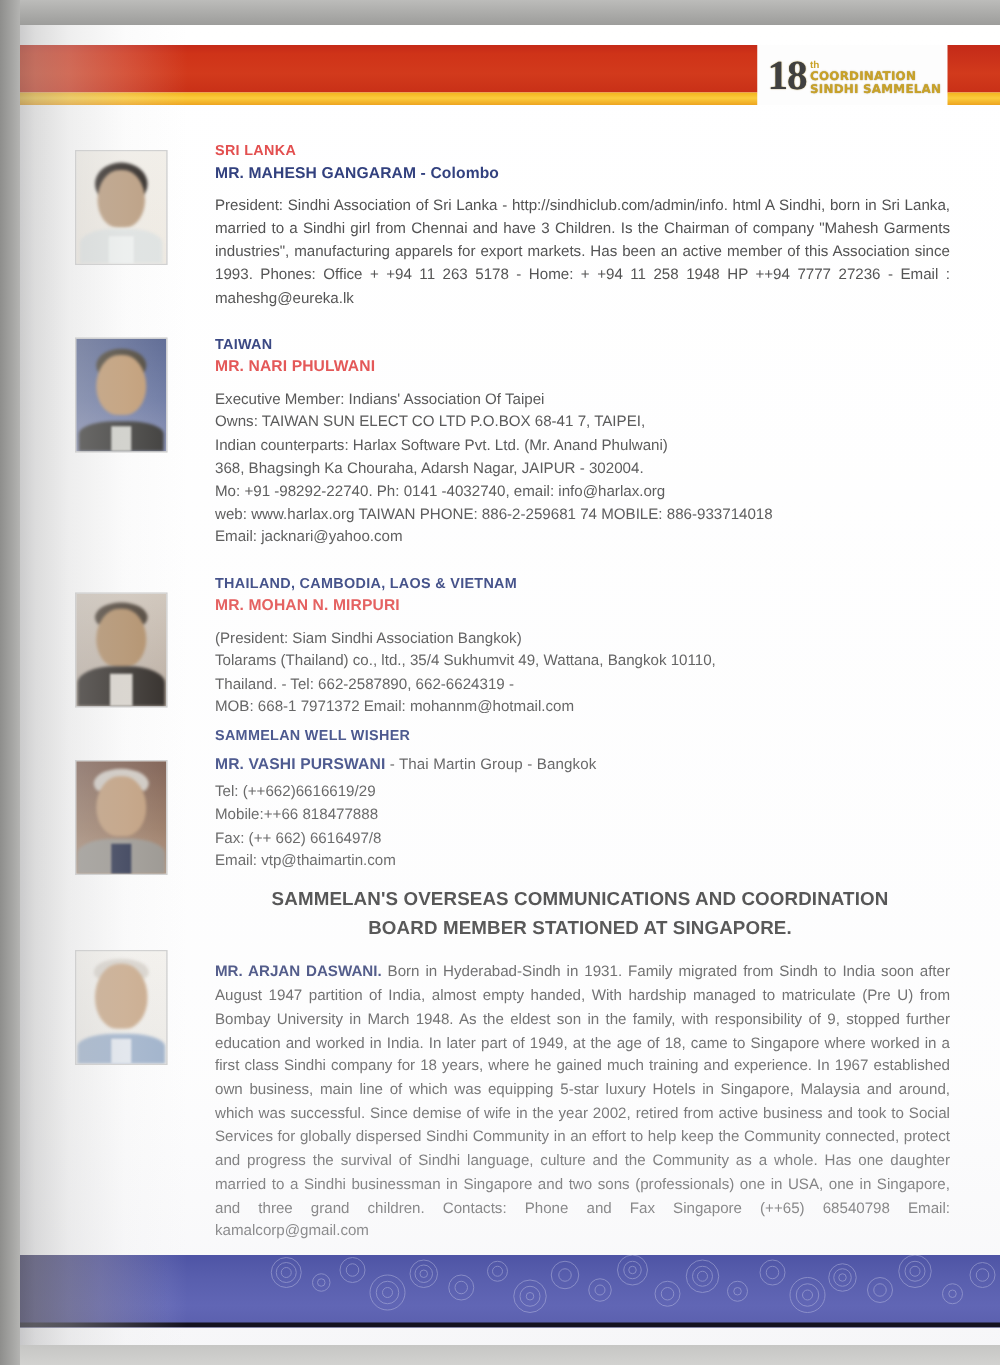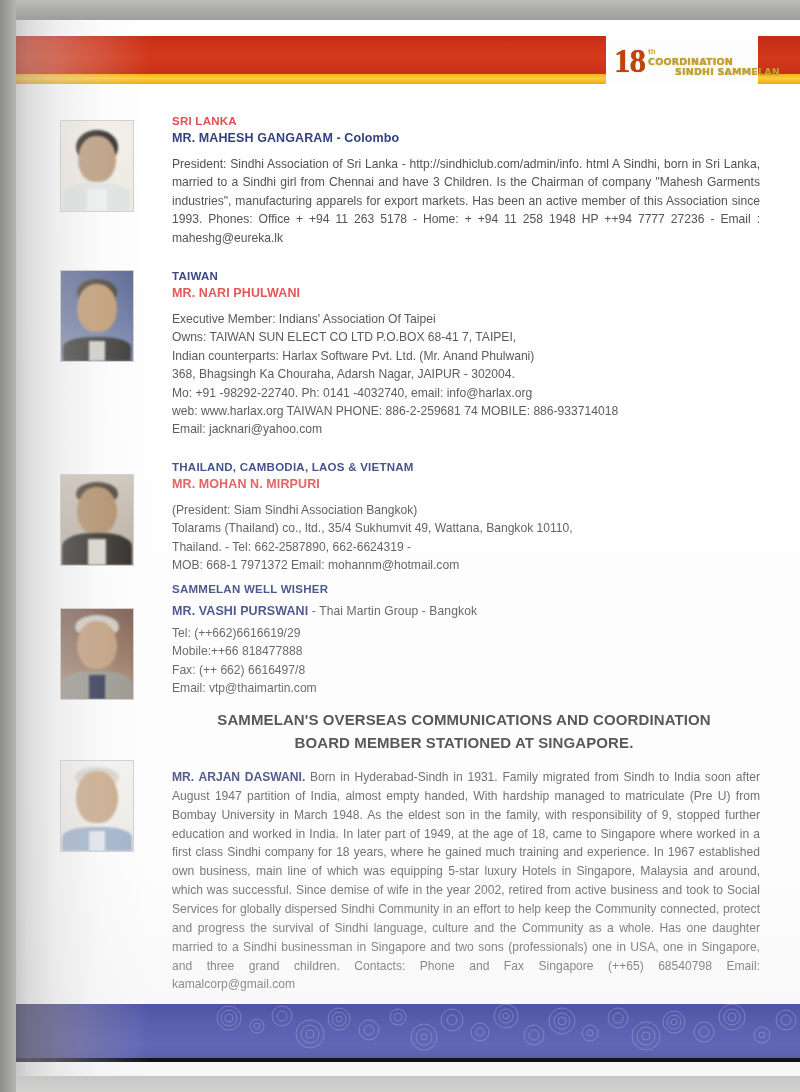--- a/index.html
+++ b/index.html
@@ -122,21 +122,21 @@
     height: 42px;
     display: flex;
     align-items: center;
     gap: 3px;
   }
   .logo-18 {
     font-family: "Liberation Serif", serif;
     font-size: 33px;
     font-weight: 700;
     line-height: 1;
-    color: #c2410c;
+    color: #404040;
     text-shadow: 0 0 1px #8c6f12;
     letter-spacing: -1px;
   }
   .logo-right {
     display: flex;
     flex-direction: column;
     justify-content: space-between;
     line-height: 1;
     padding-top: 2px;
   }
@@ -149,21 +149,21 @@
   }
   .logo-l1, .logo-l2 {
     font-family: "DejaVu Sans", sans-serif;
     font-size: 9.5px;
     font-weight: 700;
     color: #c9a227;
     letter-spacing: 0.2px;
     text-shadow: 0 0 1px rgba(120,95,20,0.8);
     white-space: nowrap;
   }
-  .logo-l2 { margin-top: 1px; margin-left: 27px; }
+  .logo-l2 { margin-top: 1px; }
 
   
   .content {
     position: absolute;
     left: 0;
     top: 66px;
     width: 786px;
   }
 
   

